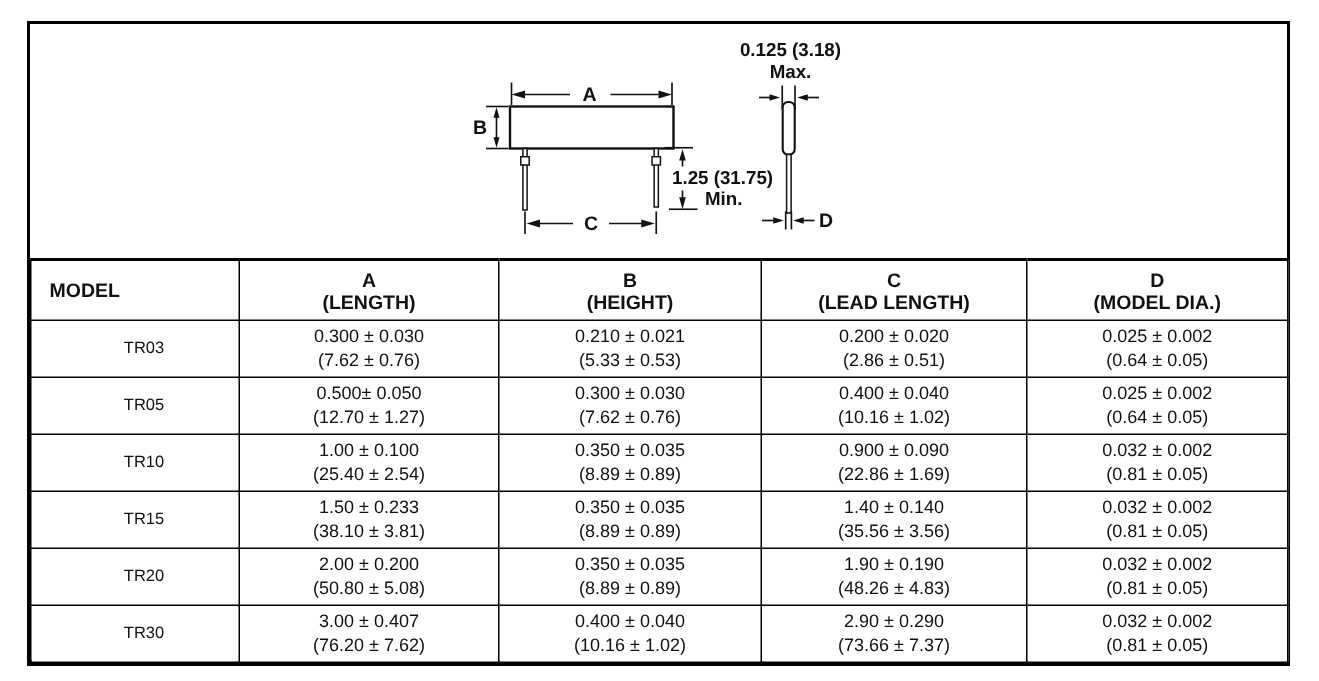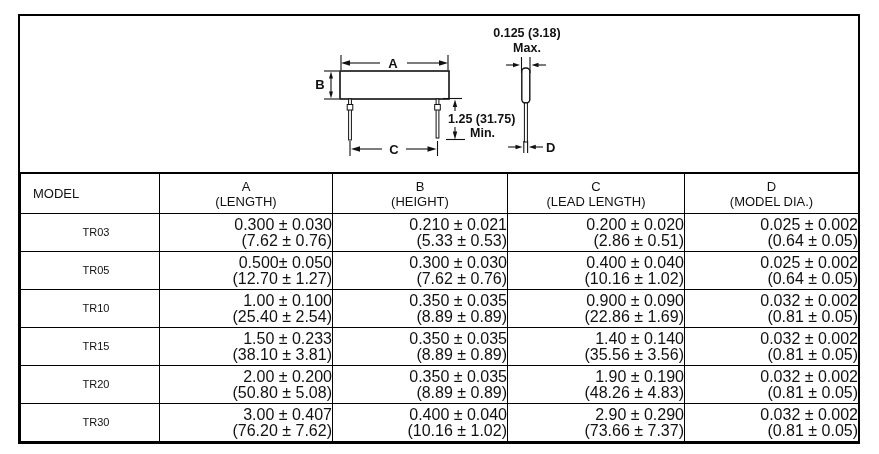--- a/index.html
+++ b/index.html
@@ -37,29 +37,29 @@
     border: 1px solid #000;
     padding: 0;
     vertical-align: middle;
     background: #fff;
   }
   table.spec thead th {
     height: 39px;
     border-top: 2px solid #000;
     border-bottom: 1.5px solid #000;
     font-size: 13px;
-    font-weight: normal;
+    font-weight: bold;
     text-align: center;
     line-height: 15px;
   }
   table.spec thead th.model-h {
     text-align: left;
     padding-left: 12px;
   }
-  table.spec td { height: 37px; font-size: 16px; line-height: 15.5px; text-align: right; }
+  table.spec td { height: 37px; font-size: 12px; line-height: 15.5px; text-align: center; }
   table.spec td.model-c { text-align: center; padding-left: 12px; font-size: 11px; }
   .two-line span { display: block; }
 </style>
 </head>
 <body>
 
 <div class="page">
   <div class="frame">
 
     <div class="diagram-wrap">

